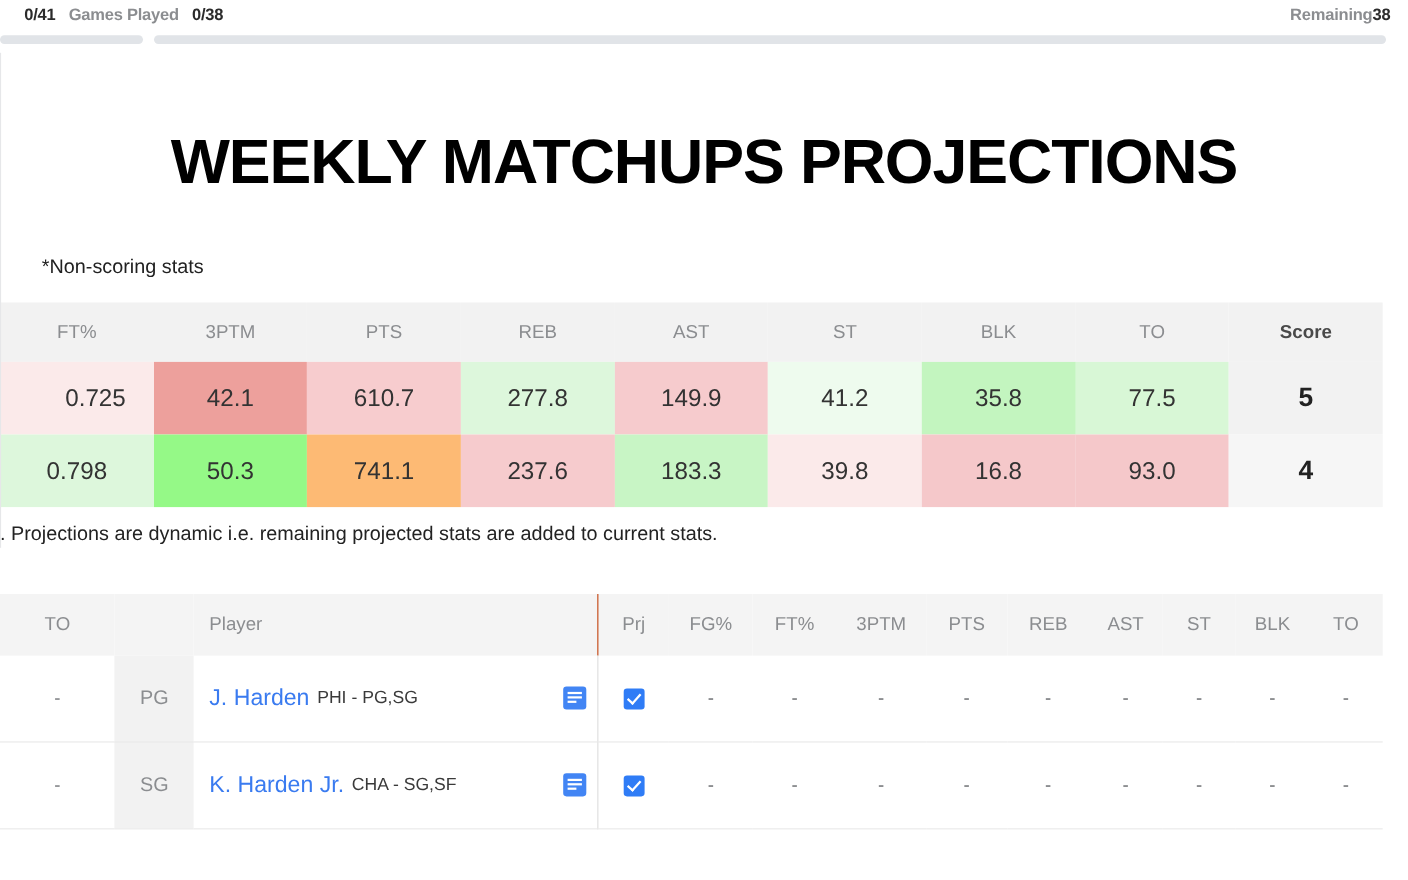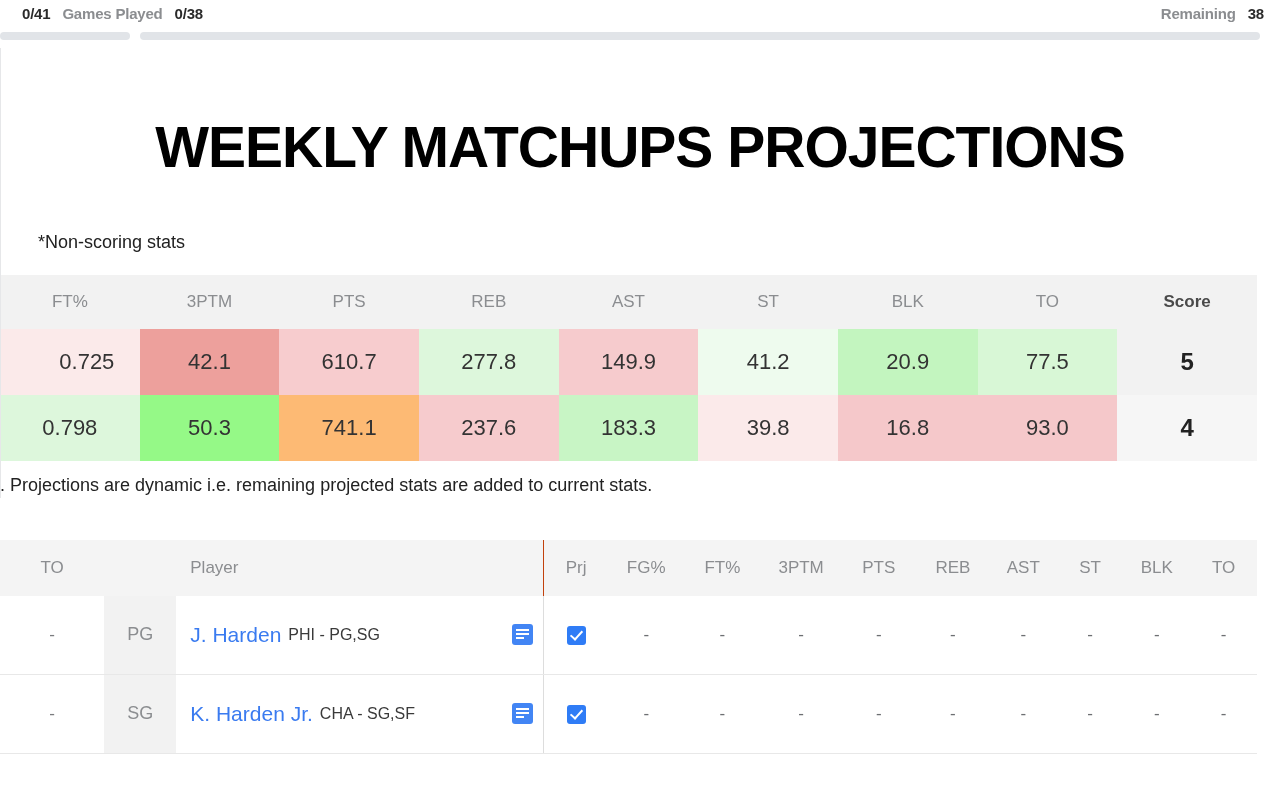--- a/index.html
+++ b/index.html
@@ -41,21 +41,21 @@
   .topbar-left {
     display: flex;
     align-items: baseline;
     gap: 12px;
     white-space: nowrap;
   }
   .topbar-right {
     margin-left: auto;
     display: flex;
     align-items: baseline;
-    gap: 12px;
+    gap: 0;
     white-space: nowrap;
   }
   .tb-strong {
     font-size: 15px;
     font-weight: bold;
     color: #2b2b2b;
     letter-spacing: -0.2px;
   }
   .tb-label {
     font-size: 15px;
@@ -317,21 +317,21 @@
     </tr>
   </thead>
   <tbody id="proj-body">
       <tr class="row-a">
         <td style="background: rgb(251, 234, 234); padding-left: 34px;">0.725</td>
         <td style="background: rgb(237, 160, 156);">42.1</td>
         <td style="background: rgb(247, 204, 206);">610.7</td>
         <td style="background: rgb(221, 247, 220);">277.8</td>
         <td style="background: rgb(246, 203, 205);">149.9</td>
         <td style="background: rgb(238, 251, 238);">41.2</td>
-        <td style="background: rgb(195, 245, 191);">20.9</td>
+        <td style="background: rgb(195, 245, 191);">35.8</td>
         <td style="background: rgb(216, 247, 214);">77.5</td>
         <td class="score-cell">5</td>
       </tr>
       <tr class="row-b">
         <td style="background: rgb(221, 247, 220);">0.798</td>
         <td style="background: rgb(149, 249, 135);">50.3</td>
         <td style="background: #fdba74;">741.1</td>
         <td style="background: rgb(246, 203, 205);">237.6</td>
         <td style="background: rgb(200, 245, 197);">183.3</td>
         <td style="background: rgb(251, 234, 234);">39.8</td>

